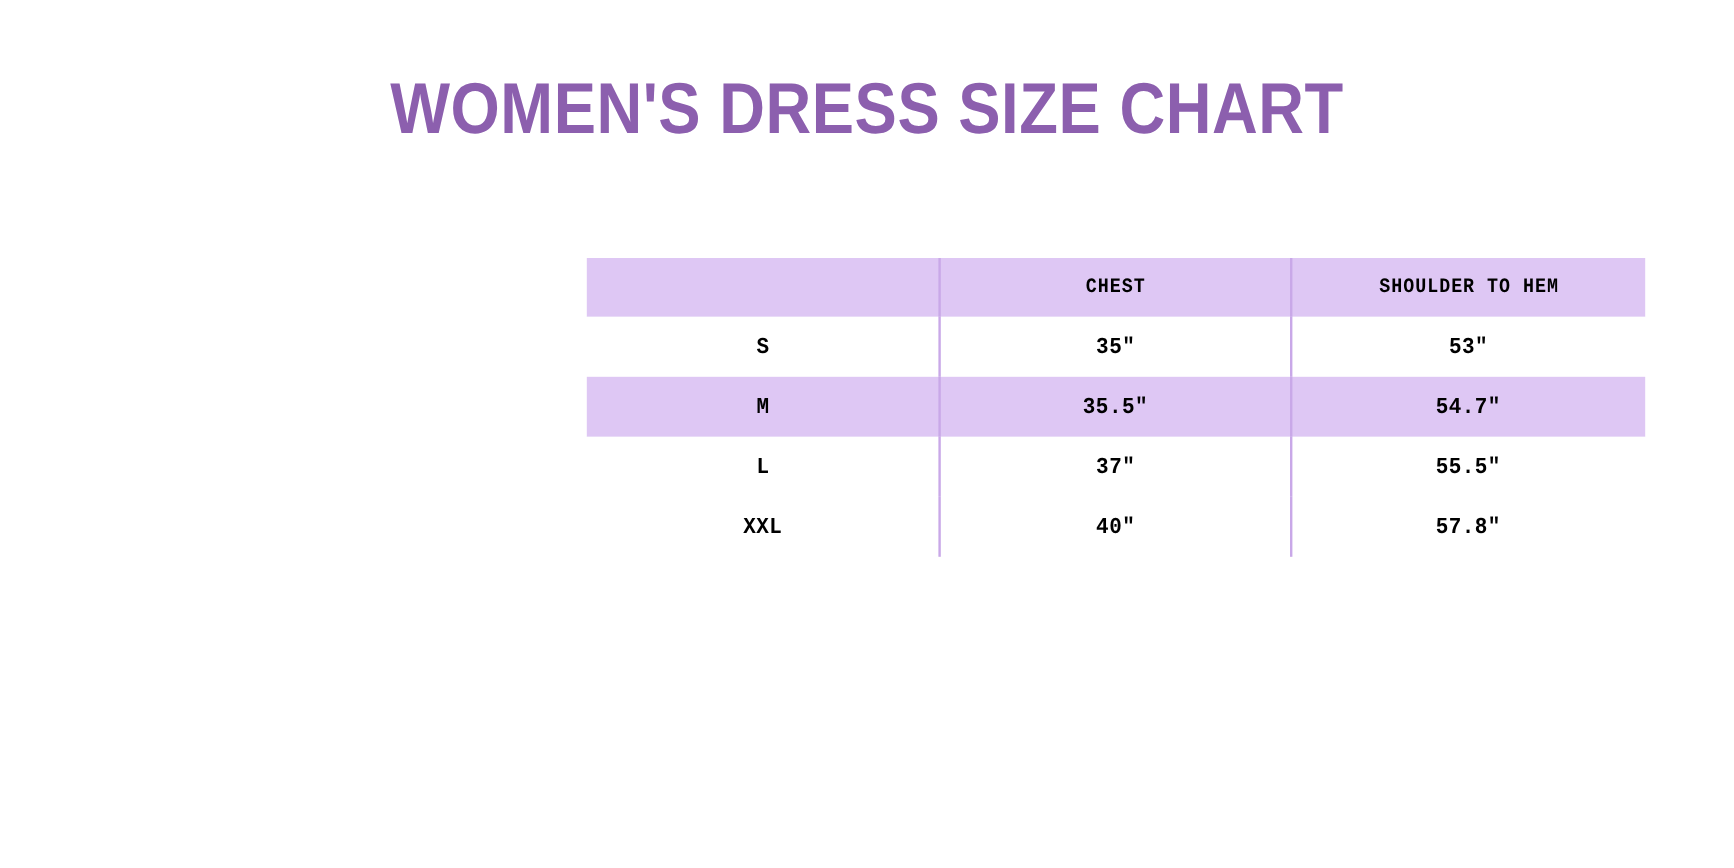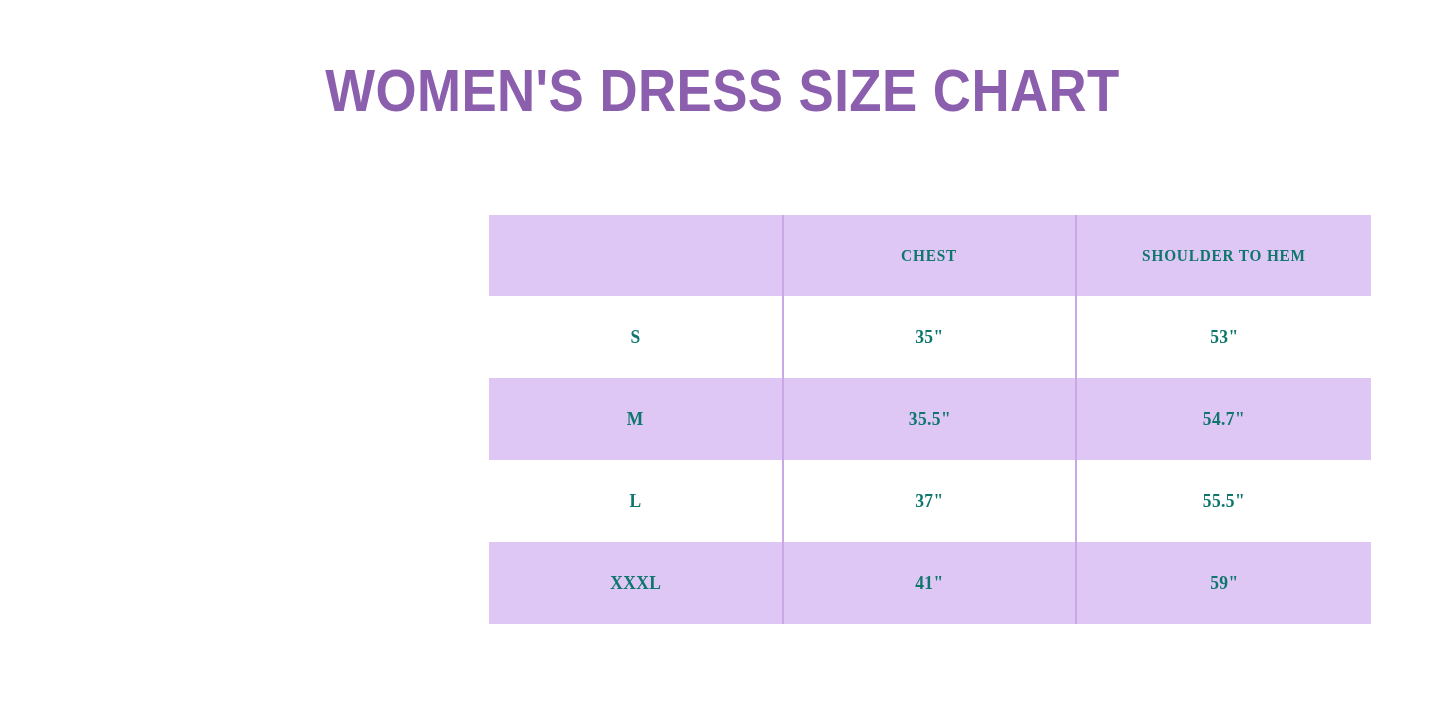--- a/index.html
+++ b/index.html
@@ -59,27 +59,27 @@
     table-layout: fixed;
     border-spacing: 0;
   }
 
   table.size-table col.col-size  { width: 294px; }
   table.size-table col.col-chest { width: 293px; }
   table.size-table col.col-hem   { width: 295px; }
 
   table.size-table th,
   table.size-table td {
-    padding: 16px;
+    padding: 0;
     margin: 0;
     height: 50px;
     text-align: center;
     vertical-align: middle;
-    color: #0f766e;
-    font-family: Liberation Serif, serif;
+    color: #000000;
+    font-family: Liberation Mono, monospace;
     font-weight: bold;
     font-size: 19px;
     letter-spacing: 0.4px;
     border: 0;
   }
 
   table.size-table th {
     height: 49px;
     font-size: 17px;
     letter-spacing: 0.9px;
@@ -174,30 +174,30 @@
           </td>
           <td class="sep">
             <span class="cell-text">37"</span>
           </td>
           <td class="sep">
             <span class="cell-text">55.5"</span>
           </td>
         </tr>
 
 
-
-        <tr class="band-shaded">
-          <td>
-            <span class="cell-text">XXXL</span>
-          </td>
-          <td class="sep">
-            <span class="cell-text">41"</span>
-          </td>
-          <td class="sep">
-            <span class="cell-text">59"</span>
-          </td>
-        </tr>
+        <tr class="band-plain">
+          <td>
+            <span class="cell-text">XXL</span>
+          </td>
+          <td class="sep">
+            <span class="cell-text">40"</span>
+          </td>
+          <td class="sep">
+            <span class="cell-text">57.8"</span>
+          </td>
+        </tr>
+
 
       </tbody>
     </table>
   </div>
 
 </div>
 
 </body></html>

